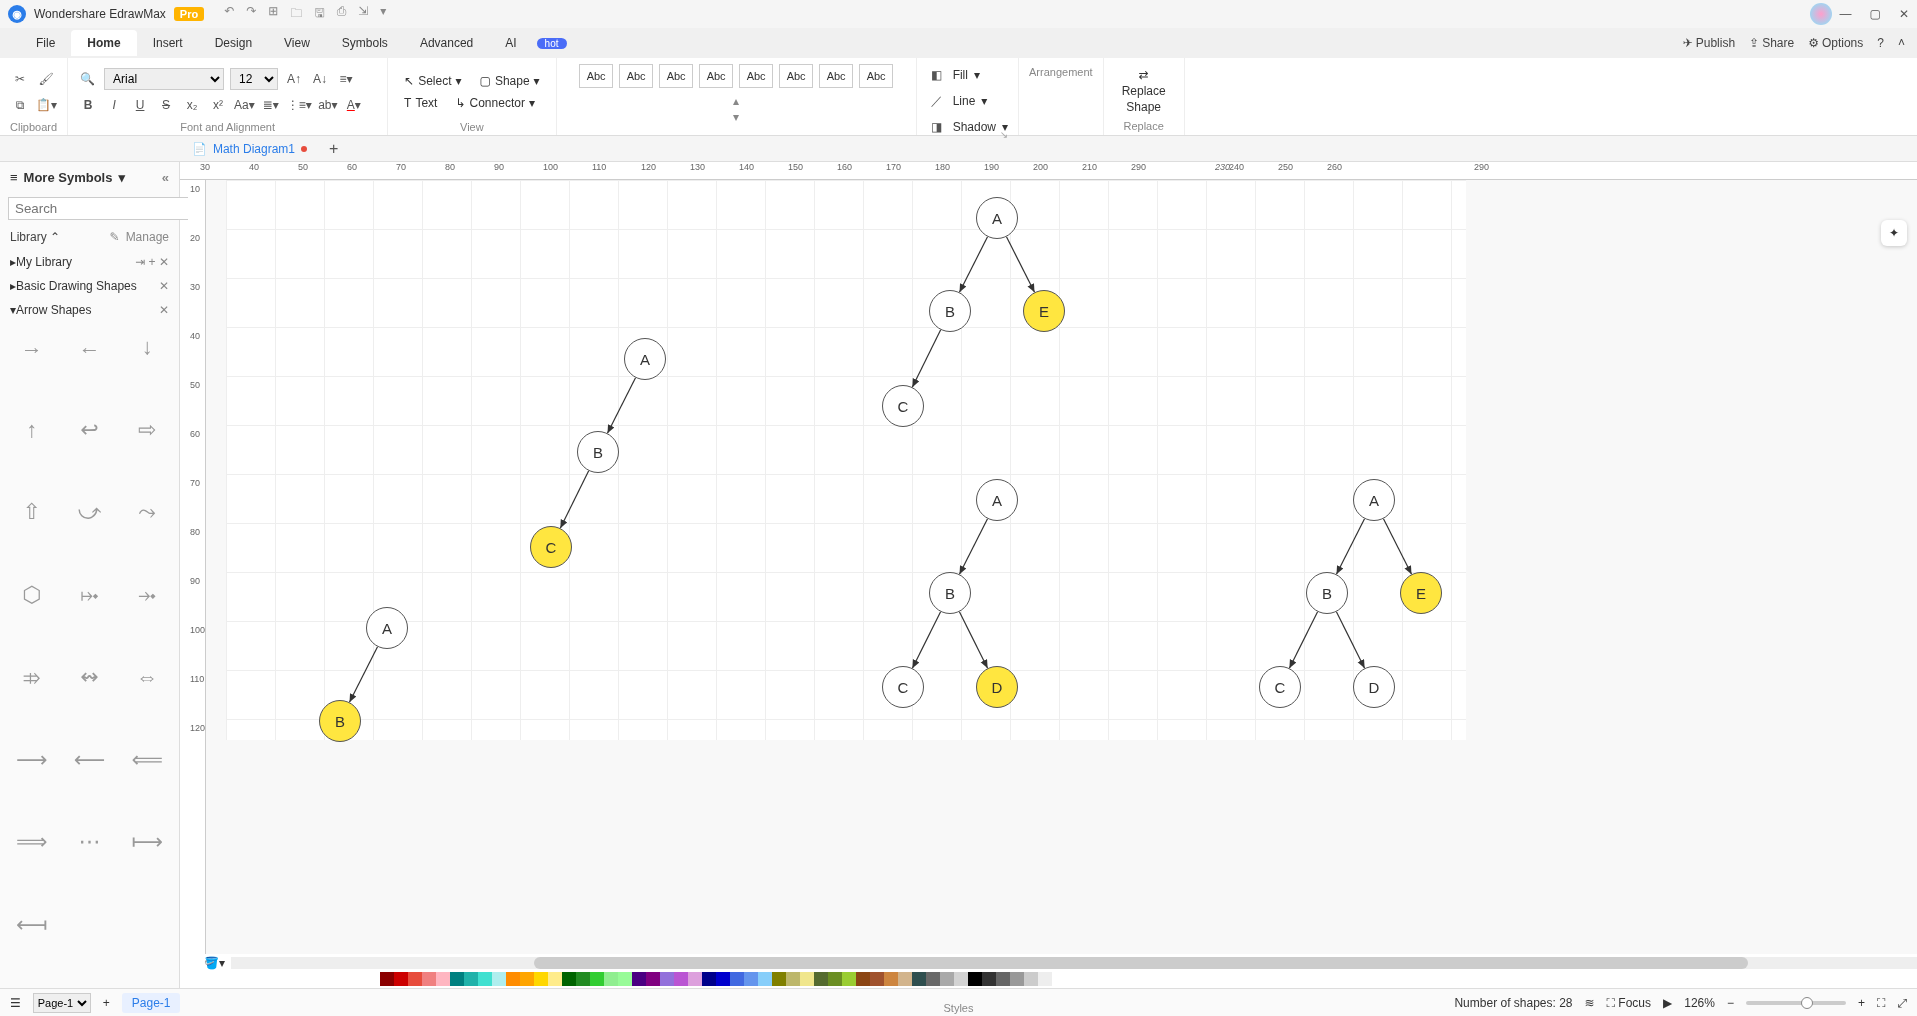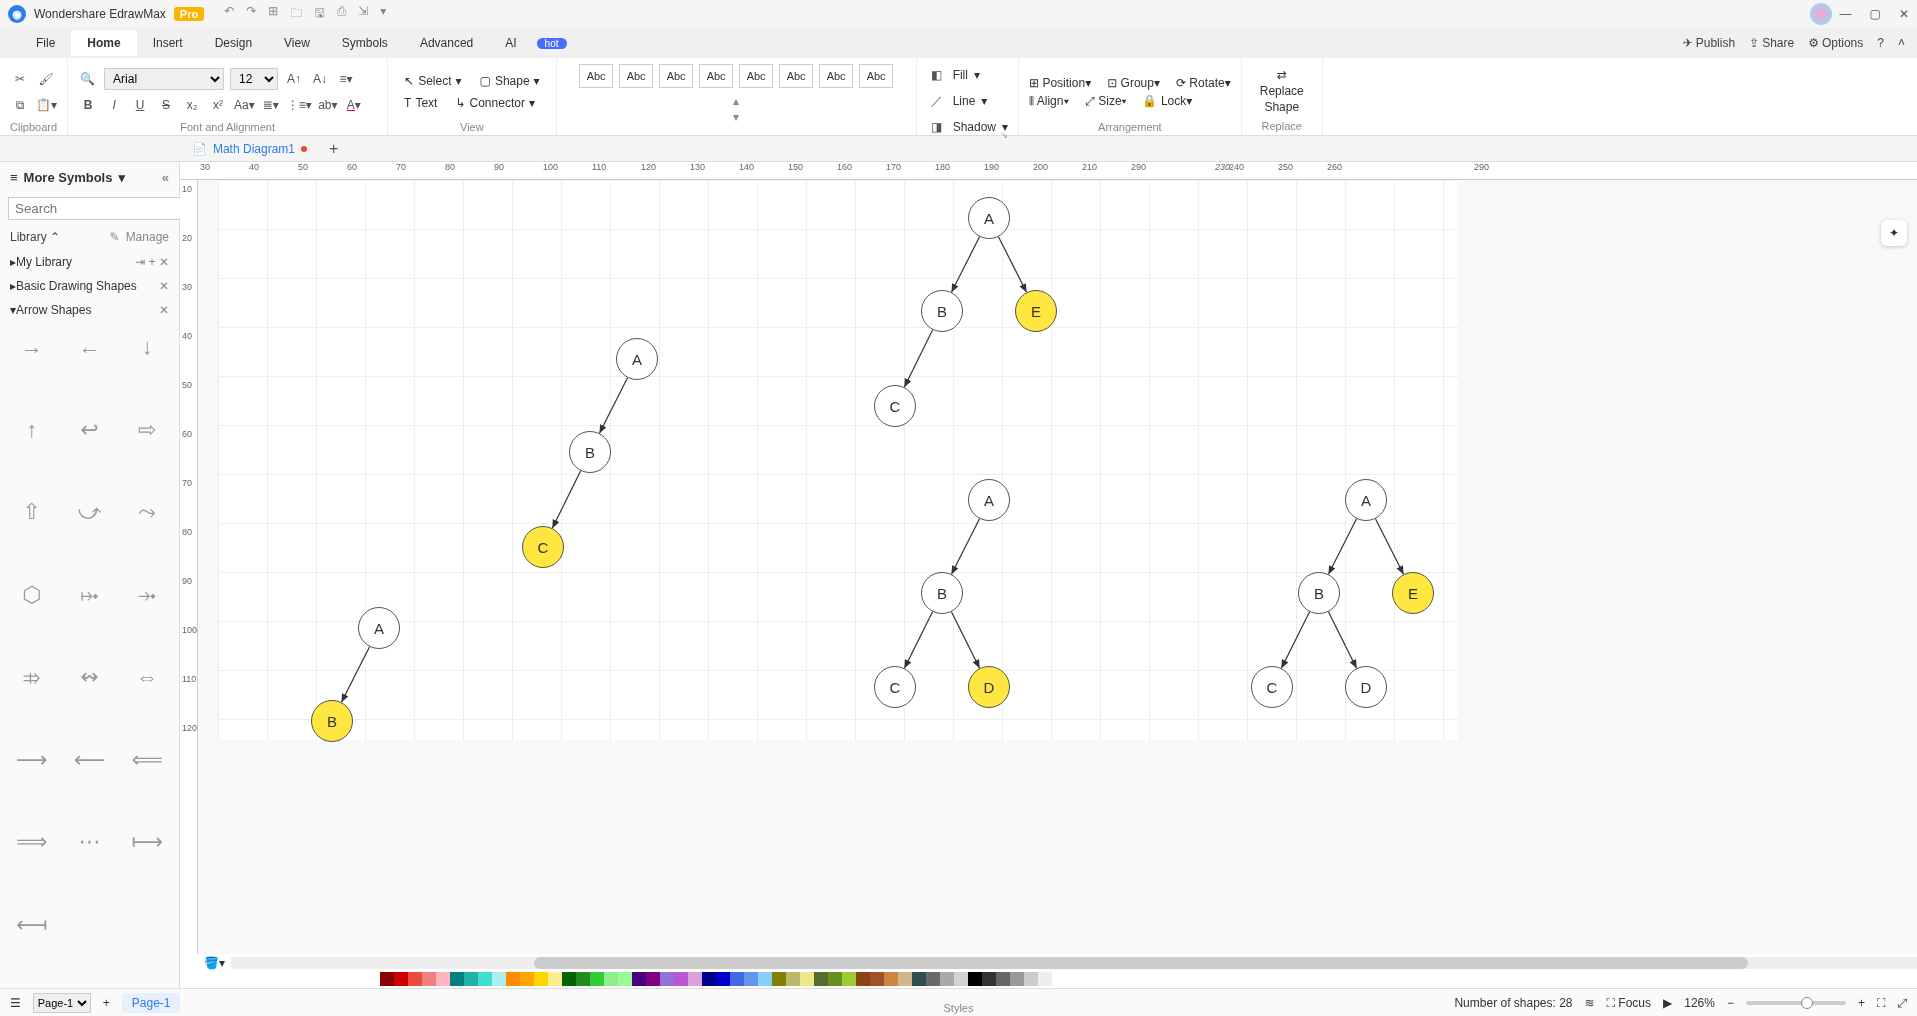--- a/index.html
+++ b/index.html
@@ -56,21 +56,21 @@
 .sidebar .lib-row .right { margin-left: auto; display: flex; gap: 6px; color: #888; }
 .sidebar .cat { display: flex; align-items: center; padding: 5px 10px; cursor: pointer; }
 .sidebar .cat .close { margin-left: auto; color: #888; }
 .sidebar .shapes-grid { flex: 1; overflow-y: auto; padding: 6px; display: grid; grid-template-columns: repeat(3, 1fr); gap: 6px; }
 .sidebar .shape-thumb { height: 38px; border: 1px solid transparent; display: flex; align-items: center; justify-content: center; cursor: pointer; }
 
 
 .canvas-wrap { flex: 1; display: flex; flex-direction: column; overflow: hidden; position: relative; }
 .ruler-h { height: 18px; background: #fff; border-bottom: 1px solid #ccc; display: flex; overflow: hidden; font-size: 9px; color: #666; position: relative; }
 .ruler-h .tick { position: absolute; top: 0; }
-.ruler-v { width: 18px; background: #fff; border-right: 1px solid #ccc; font-size: 9px; color: #666; position: relative; }
+.ruler-v { width: 18px; background: #fff; border-right: 1px solid #ccc; font-size: 9px; color: #666; position: relative; margin-left: 8px; }
 .canvas-body { flex: 1; display: flex; overflow: hidden; }
 .canvas { flex: 1; position: relative; background: #f8f8f8; overflow: hidden; }
 .page { position: absolute; left: 20px; top: 0; width: 1240px; height: 560px; background: #fff;
   background-image: linear-gradient(#eee 1px, transparent 1px), linear-gradient(90deg, #eee 1px, transparent 1px);
   background-size: 49px 49px; }
 .node { position: absolute; width: 42px; height: 42px; border: 1.5px solid #555; border-radius: 50%; display: flex; align-items: center; justify-content: center; font-size: 15px; background: #fff; }
 .node.yellow { background: #ffe640; }
 .ai-bubble { position: absolute; right: 10px; top: 40px; width: 26px; height: 26px; border-radius: 6px; background: #fff; box-shadow: 0 1px 4px rgba(0,0,0,0.2); display: flex; align-items: center; justify-content: center; }
 
 
@@ -224,32 +224,20 @@
       <div class="row"><span class="icon-btn">◧</span><span>Fill</span>▾</div>
       <div class="row"><span class="icon-btn">／</span><span>Line</span>▾</div>
       <div class="row"><span class="icon-btn">◨</span><span>Shadow</span>▾</div>
     </div>
     <div class="label">
         <span class="dlg">↘</span>
       </div>
   </div>
 
   <div class="ribbon-group">
-    <div class="controls">
-      <div class="row" style="gap:16px">
-        <span>⊞ <span>Position</span>▾</span>
-        <span>⊡ <span>Group</span>▾</span>
-        <span>⟳ <span>Rotate</span>▾</span>
-      </div>
-      <div class="row" style="gap:16px">
-        <span>⫴ <span>Align</span>▾</span>
-        <span>⤢ <span>Size</span>▾</span>
-        <span>🔒 <span>Lock</span>▾</span>
-      </div>
-    </div>
     <div class="label">Arrangement</div>
   </div>
 
   <div class="ribbon-group">
     <div class="replace-btn">
       <span>⇄</span>
       <span>Replace</span>
       <span>Shape</span>
     </div>
     <div class="label">Replace</div>

